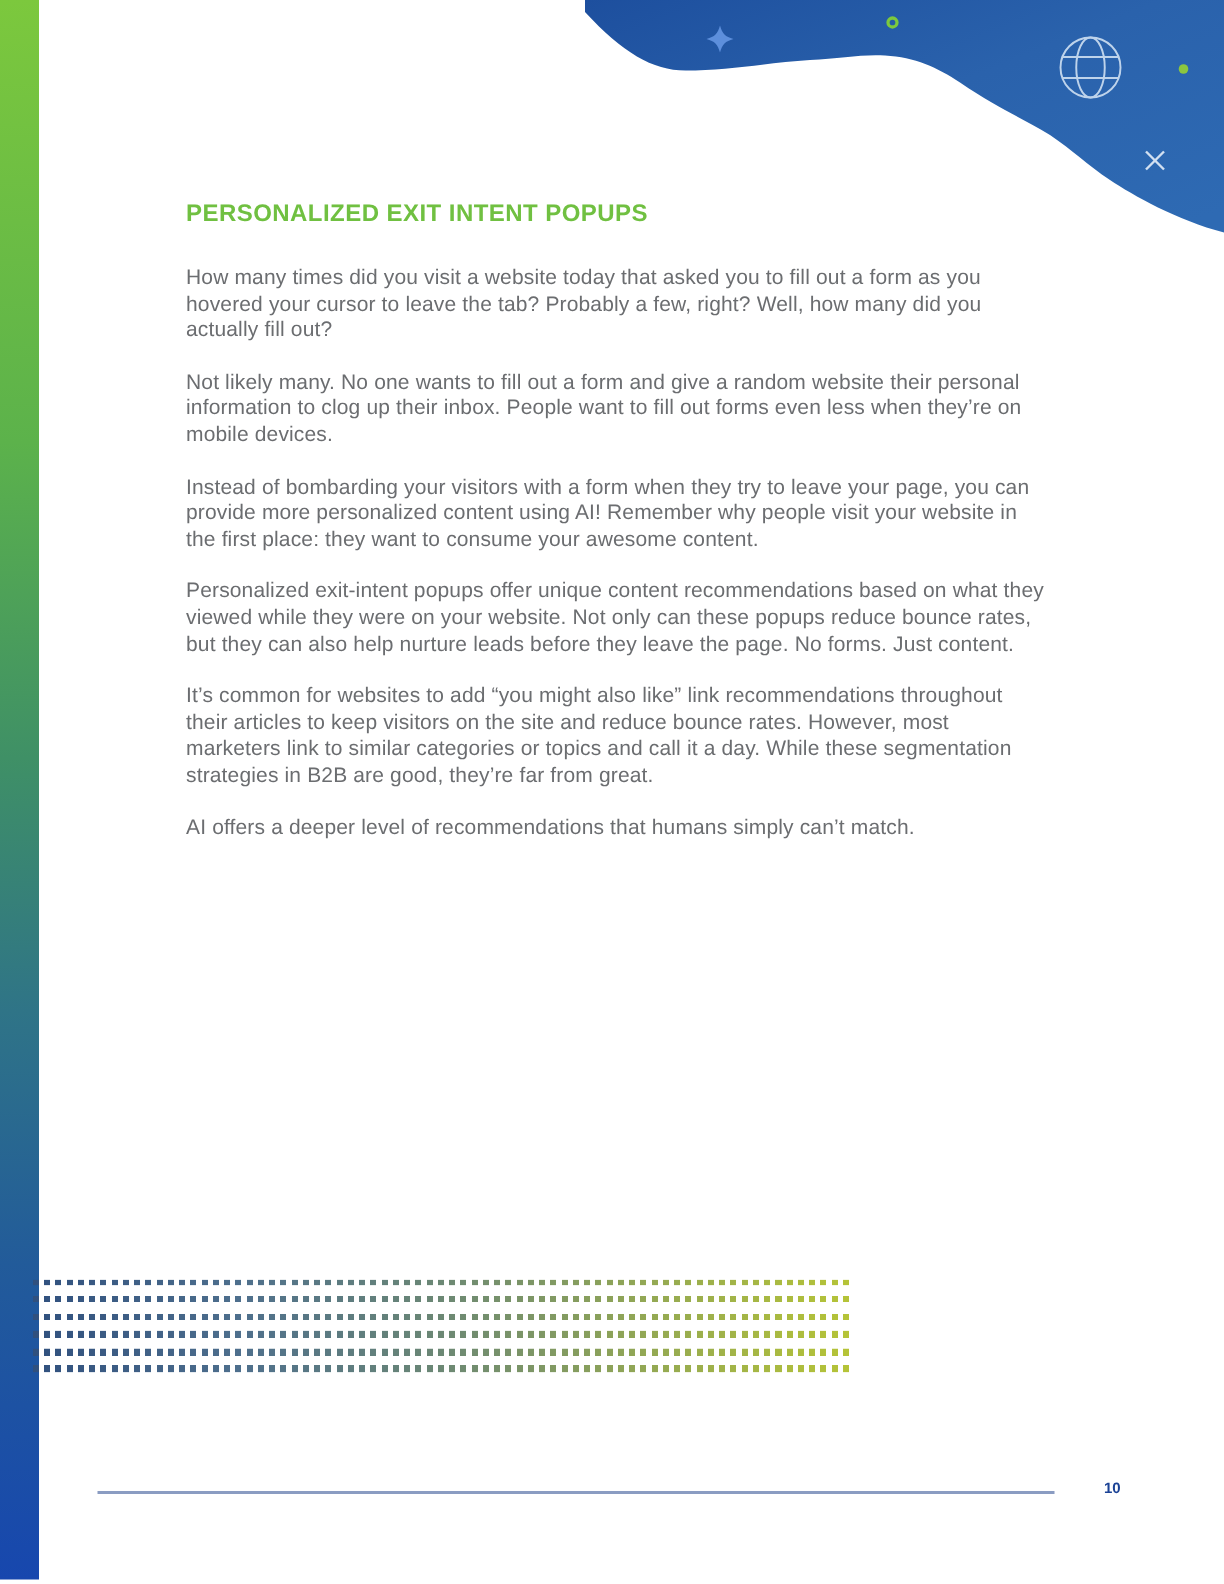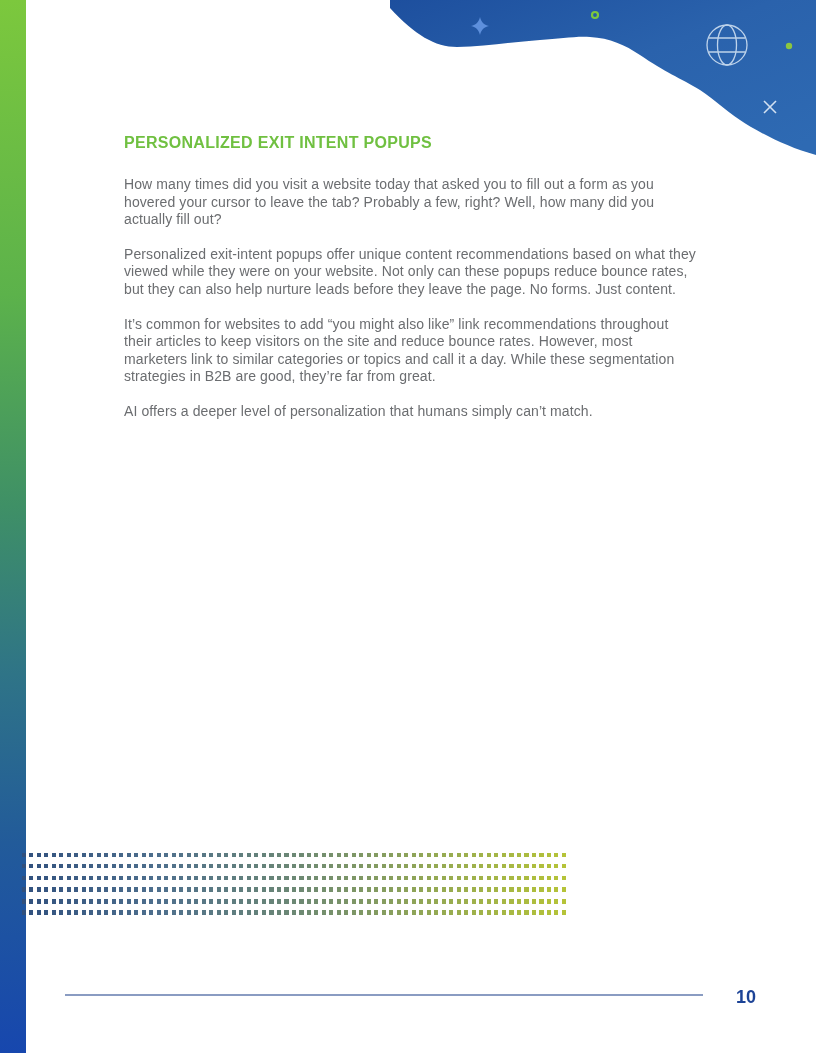--- a/index.html
+++ b/index.html
@@ -54,21 +54,21 @@
   .dot-row.bold { height:5px; margin-bottom:6.4px; }
 
   
   .footer-line {
     position:absolute; left:65px; top:994px;
     width:638px; height:2px;
     background:#8a9cc2;
   }
   .page-number {
     position:absolute; left:736px; top:987px;
-    font-size:18px; font-weight:700;
+    font-size:10px; font-weight:700;
     color:#1c4396;
     text-align:center;
   }
 </style>
 </head>
 <body>
 
 <div class="page">
 
   <div class="left-bar"></div>
@@ -95,24 +95,26 @@
       <g stroke="#dbe7f5" stroke-width="1.6" opacity="0.95">
         <line x1="374" y1="101" x2="386" y2="113"></line>
         <line x1="386" y1="101" x2="374" y2="113"></line>
       </g>
     </svg>
   </div>
 
   <div class="content">
     <h2>PERSONALIZED EXIT INTENT POPUPS</h2>
     <p>How many times did you visit a website today that asked you to fill out a form as you hovered your cursor to leave the tab? Probably a few, right? Well, how many did you actually fill out?</p>
+    <p>Not likely many. No one wants to fill out a form and give a random website their personal information to clog up their inbox. People want to fill out forms even less when they’re on mobile devices.</p>
+    <p>Instead of bombarding your visitors with a form when they try to leave your page, you can provide more personalized content using AI! Remember why people visit your website in the first place: they want to consume your awesome content.</p>
     <p>Personalized exit-intent popups offer unique content recommendations based on what they viewed while they were on your website. Not only can these popups reduce bounce rates, but they can also help nurture leads before they leave the page. No forms. Just content.</p>
 
     <p>It’s common for websites to add “you might also like” link recommendations throughout their articles to keep visitors on the site and reduce bounce rates. However, most marketers link to similar categories or topics and call it a day. While these segmentation strategies in B2B are good, they’re far from great.</p>
-    <p>AI offers a deeper level of personalization that humans simply can’t match.</p>
+    <p>AI offers a deeper level of recommendations that humans simply can’t match.</p>
   </div>
 
   <div class="dots">
     <div class="dot-row"></div>
     <div class="dot-row"></div>
     <div class="dot-row"></div>
     <div class="dot-row bold"></div>
     <div class="dot-row bold"></div>
     <div class="dot-row bold"></div>
   </div>

